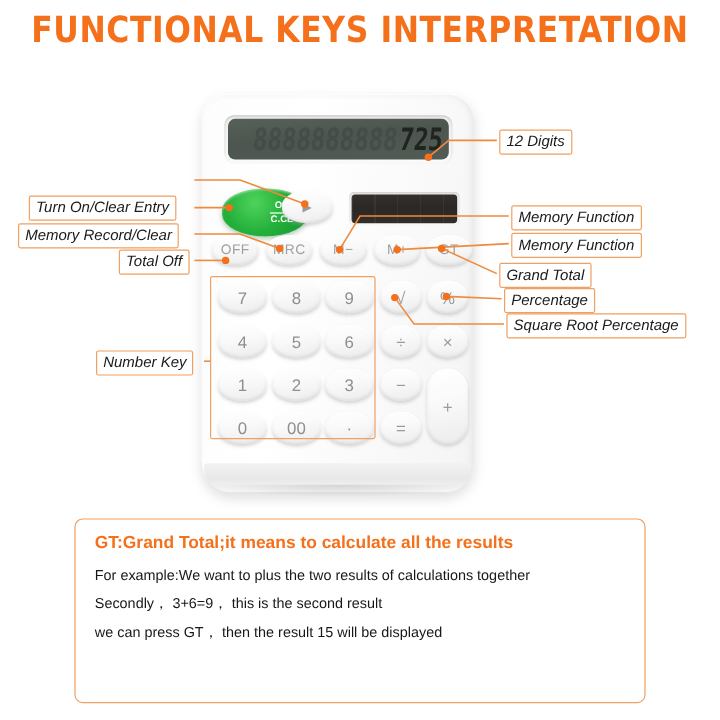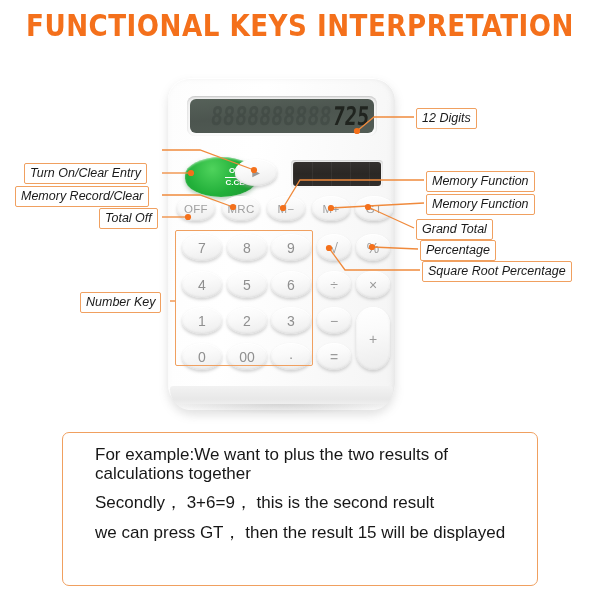--- a/index.html
+++ b/index.html
@@ -154,21 +154,21 @@
     border-radius:7px;
     background:#ffffff;
     box-sizing:border-box;
     padding:13px 16px 0 16px;
   }
   .info-head{
     color:#F4701B;font-weight:bold;font-size:14.5px;
     margin:0 0 11px 0;line-height:1.1;
   }
   .info-line{
-    color:#171717;font-size:17px;margin:0 0 11px 16px;line-height:1.1;
+    color:#171717;font-size:12px;margin:0 0 11px 0;line-height:1.1;
   }
 </style>
 </head>
 <body>
 
 <div id="stage">
 
   <div class="title">FUNCTIONAL KEYS INTERPRETATION</div>
 
   <div class="calc-body"></div>
@@ -324,18 +324,19 @@
   <div class="lbl" style="left:80px;top:292px;">Number Key</div>
 
   <div class="lbl" style="left:416px;top:108px;">12 Digits</div>
   <div class="lbl" style="left:426px;top:171px;">Memory Function</div>
   <div class="lbl" style="left:426px;top:194px;">Memory Function</div>
   <div class="lbl" style="left:416px;top:219px;">Grand Total</div>
   <div class="lbl" style="left:422px;top:261px;">Square Root Percentage</div>
   <div class="lbl" style="left:420px;top:240px;">Percentage</div>
 
   <div class="info-box">
+    <p class="info-head">GT:Grand Total;it means to calculate all the results</p>
     <p class="info-line">For example:We want to plus the two  results of calculations together</p>
     <p class="info-line">Secondly， 3+6=9， this is the second result</p>
     <p class="info-line">we can press GT， then the result 15 will be displayed</p>
   </div>
 
 </div>
 
 </body></html>

